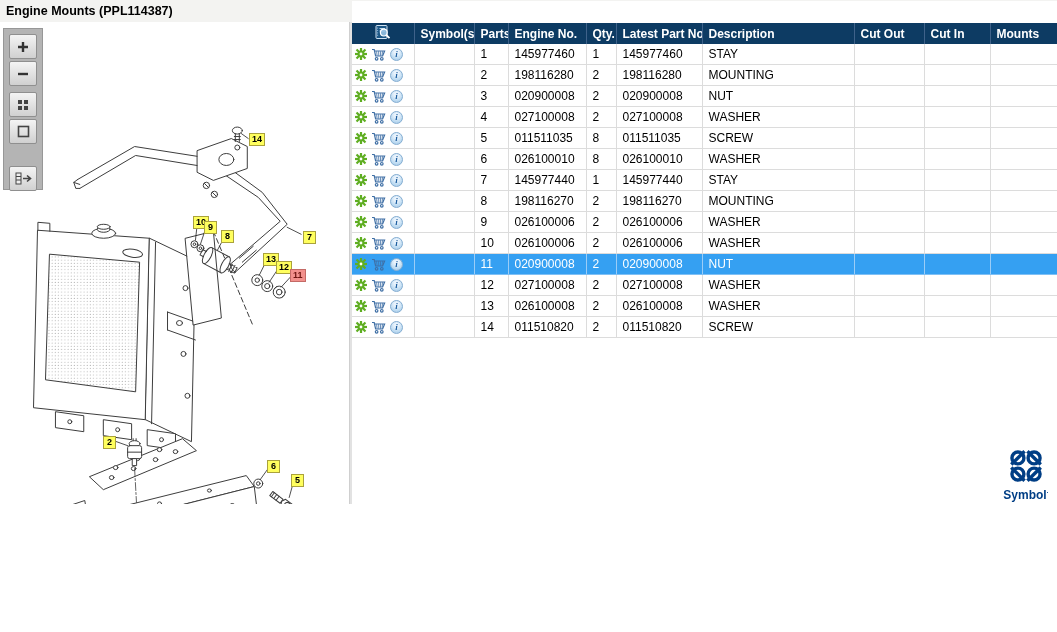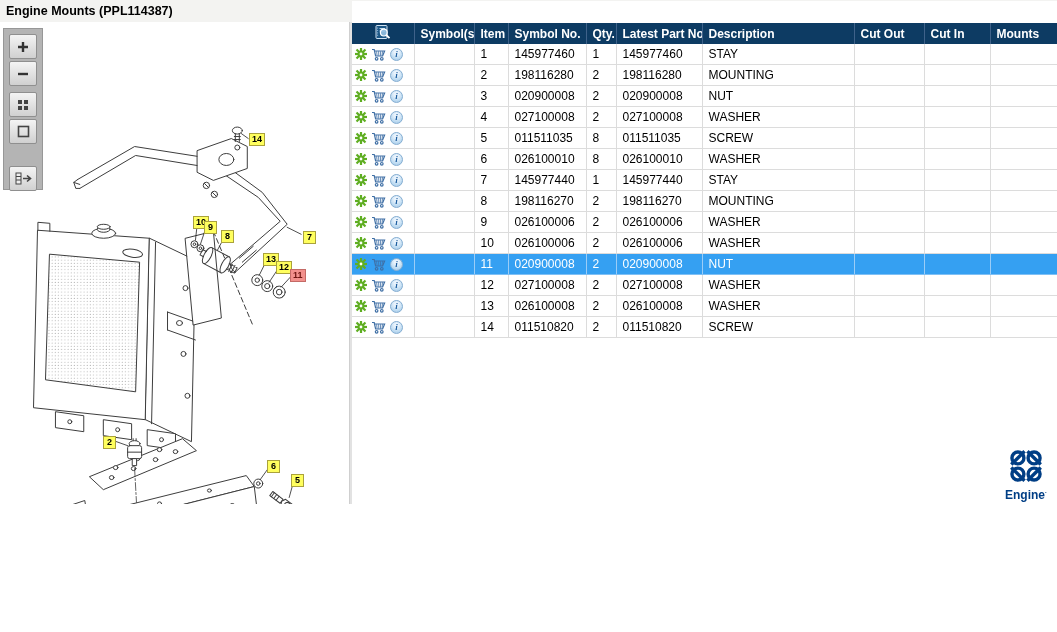--- a/index.html
+++ b/index.html
@@ -267,22 +267,22 @@
               <svg width="18" height="16" viewBox="0 0 18 16">
                 <rect x="2" y="1.5" width="11" height="13" rx="1" fill="#1c5786" stroke="#cfe0f0" stroke-width="1"></rect>
                 <path d="M3.6,3.5 L3.6,12.5" stroke="#8fb4d4" stroke-width="1" stroke-dasharray="1.2 1.2"></path>
                 <path d="M5.5,4.5 L11,4.5 M5.5,7 L11,7" stroke="#bcd6ea" stroke-width="1"></path>
                 <circle cx="9.8" cy="8.6" r="3.4" fill="#9ec8e8" fill-opacity="0.85" stroke="#fff" stroke-width="1.2"></circle>
                 <path d="M12.3,11 L15.5,14.2" stroke="#fff" stroke-width="1.8"></path>
               </svg>
             </span>
           </th>
           <th>Symbol(s)</th>
-          <th>Item</th>
-          <th>Symbol No.</th>
+          <th>Parts</th>
+          <th>Engine No.</th>
           <th>Qty.</th>
           <th>Latest Part No.</th>
           <th>Description</th>
           <th>Cut Out</th>
           <th>Cut In</th>
           <th>Mounts</th>
         </tr>
       </thead>
       <tbody>
           <tr>
@@ -827,15 +827,15 @@
         <circle cx="11.5" cy="11.5" r="6.3"></circle>
           <path d="M4.5,18.5 L18.5,4.5"></path>
         <circle cx="28.5" cy="11.5" r="6.3"></circle>
           <path d="M21.5,4.5 L35.5,18.5"></path>
         <circle cx="11.5" cy="28.5" r="6.3"></circle>
           <path d="M4.5,21.5 L18.5,35.5"></path>
         <circle cx="28.5" cy="28.5" r="6.3"></circle>
           <path d="M21.5,35.5 L35.5,21.5"></path>
       </g>
     </svg>
-    <div class="logo-text"><span>Engine</span><span class="tm">·</span></div>
+    <div class="logo-text"><span>Symbol</span><span class="tm">·</span></div>
   </div>
 </div>
 
 </body></html>

